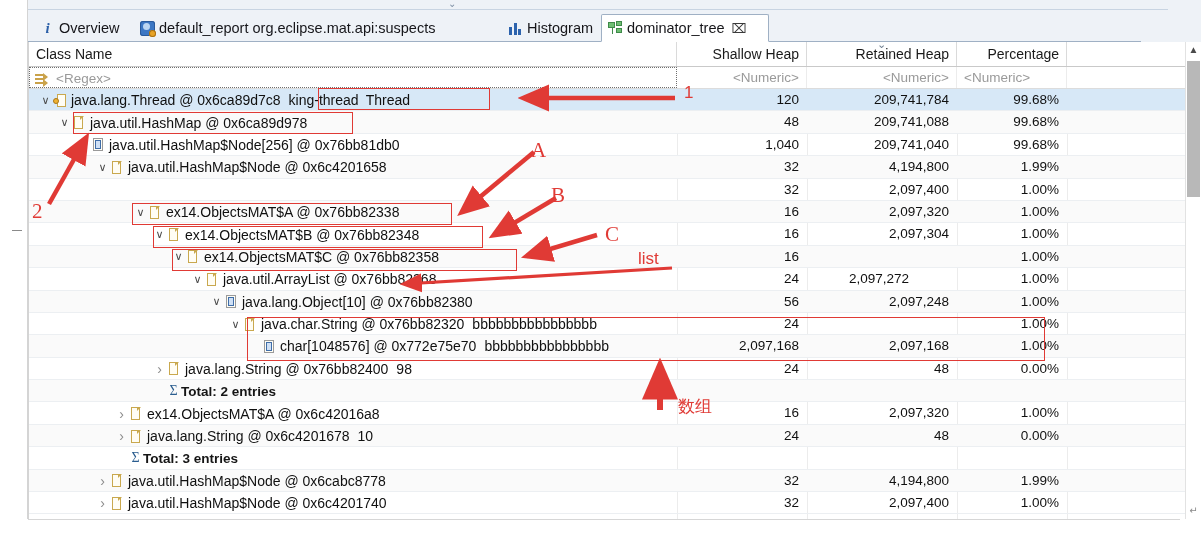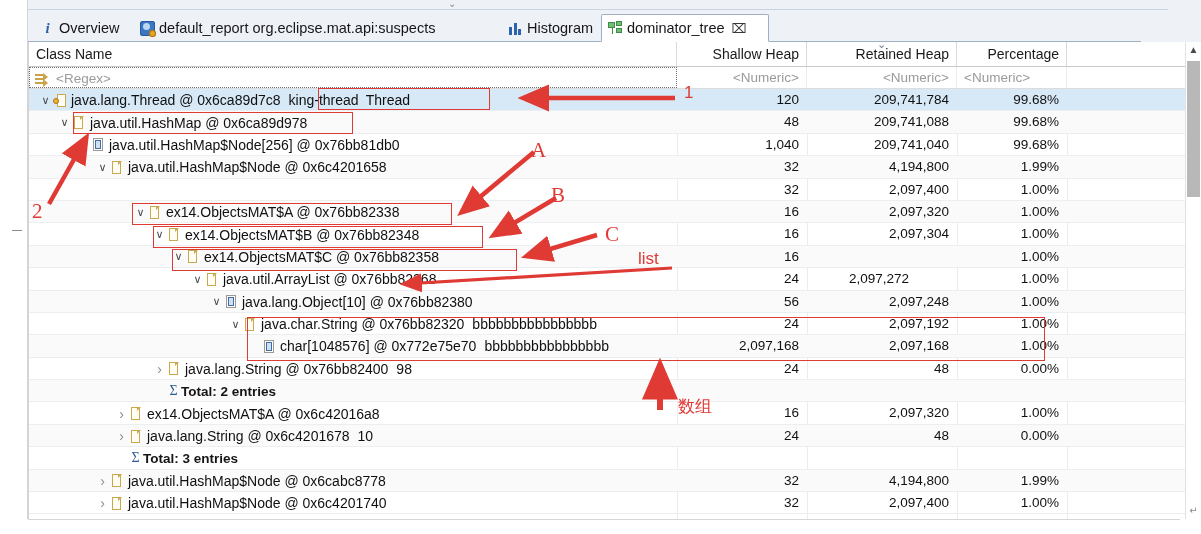--- a/index.html
+++ b/index.html
@@ -318,21 +318,20 @@
           <div class="c-num" style="left: 928px; width: 110px;">1.00%</div>
         </div>
         <div class="row">
           <div class="c-name" style="left: 200px;">
             <span class="twisty open"></span>
             <span class="oico obj"></span>
             <span class="nm">java.char.String @ 0x76bb82320</span>
             <span class="val" style="margin-left: 8px;">bbbbbbbbbbbbbbbb</span>
           </div>
           <div class="c-num" style="left: 648px; width: 130px;">24</div>
-          <div class="c-num" style="left: 778px; width: 150px;">2,097,192</div>
           <div class="c-num" style="left: 928px; width: 110px;">1.00%</div>
         </div>
         <div class="row alt">
           <div class="c-name" style="left: 219px;">
             <span class="twisty none"></span>
             <span class="oico arr"></span>
             <span class="nm">char[1048576] @ 0x772e75e70</span>
             <span class="val" style="margin-left: 8px;">bbbbbbbbbbbbbbbb</span>
           </div>
           <div class="c-num" style="left: 648px; width: 130px;">2,097,168</div>

